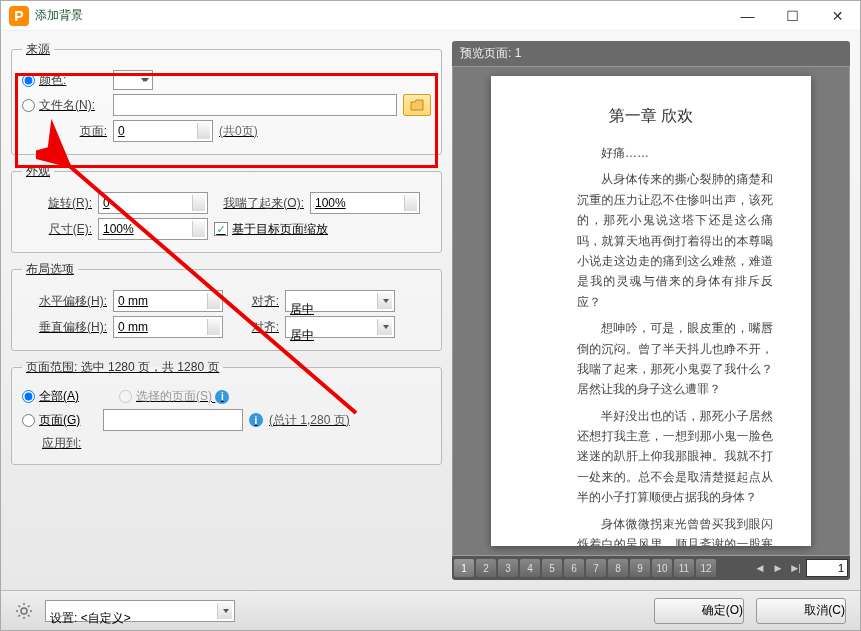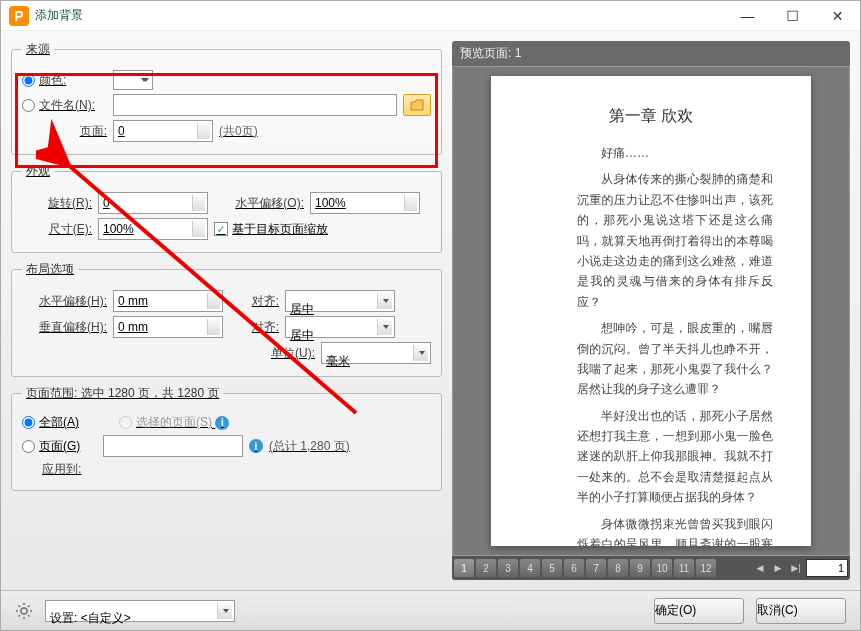--- a/index.html
+++ b/index.html
@@ -41,21 +41,21 @@
 .page-title { text-align: center; font-size: 16px; color: #333; margin-bottom: 16px; }
 .page-text { font-size: 7px; color: #444; line-height: 1.7; text-align: justify; margin-left: 48px; }
 .page-text p { text-indent: 2em; margin-bottom: 6px; }
 .pager { height: 24px; background: #555; display: flex; align-items: center; gap: 2px; padding: 2px; border-radius: 0 0 3px 3px; }
 .pgbtn { width: 20px; height: 18px; background: linear-gradient(#888,#666); color: #ddd; display: flex; align-items: center; justify-content: center; font-size: 10px; border-radius: 2px; }
 .pgbtn.active { background: linear-gradient(#999,#777); color: #fff; }
 .pgnav { width: 16px; height: 18px; color: #ccc; display: flex; align-items: center; justify-content: center; font-size: 9px; }
 .pginp { width: 42px; height: 18px; background: #fff; border: 1px solid #333; text-align: right; padding: 0 3px; font-size: 11px; }
 .footer { height: 40px; display: flex; align-items: center; padding: 0 14px; gap: 12px; background: linear-gradient(#eee,#ddd); border-top: 1px solid #bbb; }
 .gear { width: 18px; height: 18px; }
-.btn { width: 90px; height: 26px; border: 1px solid #999; background: linear-gradient(#fafafa,#e0e0e0); border-radius: 3px; display: flex; align-items: center; justify-content: flex-start; }
+.btn { width: 90px; height: 26px; border: 1px solid #999; background: linear-gradient(#fafafa,#e0e0e0); border-radius: 3px; display: flex; align-items: center; justify-content: flex-end; }
 .arrow-svg { position: absolute; left: 25px; top: 52px; width: 380px; height: 360px; z-index: 10; pointer-events: none; }
 </style>
 </head>
 <body>
 
 <div class="window">
   <div class="titlebar">
     <div class="icon">P</div>
     <div class="title">添加背景</div>
     <div class="tbtns">
@@ -107,21 +107,21 @@
         </div>
       </fieldset>
 
       <fieldset>
         <legend>外观</legend>
         <div class="row">
           <span class="lbl lbl70">旋转(R):</span>
           <div class="spn" style="width:110px">
               <span>0</span>
             </div>
-          <span class="lbl" style="width:90px">水平偏移(O):</span>
+          <span class="lbl" style="width:90px">我喘了起来(O):</span>
           <div class="spn" style="width:110px">
               <span>100%</span>
             </div>
         </div>
         <div class="row">
           <span class="lbl lbl70">尺寸(E):</span>
           <div class="spn" style="width:110px">
               <span>100%</span>
             </div>
           <label class="chk">
@@ -144,27 +144,20 @@
             </div>
         </div>
         <div class="row">
           <span class="lbl lbl85">垂直偏移(H):</span>
           <div class="spn" style="width:110px">
               <span>0 mm</span>
             </div>
           <span class="lbl" style="width:50px">对齐:</span>
           <div class="cmb sel" style="width:110px">
               <span>居中</span>
-            </div>
-        </div>
-        <div class="row">
-          <span style="flex:1"></span>
-          <span class="lbl" style="width:60px">单位(U):</span>
-          <div class="cmb sel" style="width:110px">
-              <span>毫米</span>
             </div>
         </div>
       </fieldset>
 
       <fieldset>
         <legend>页面范围: 选中 1280 页，共 1280 页</legend>
         <div class="row" style="gap:40px">
           <label style="display:flex;align-items:center">
               <input type="radio" checked="" style="">
               <span>全部(A)</span>

